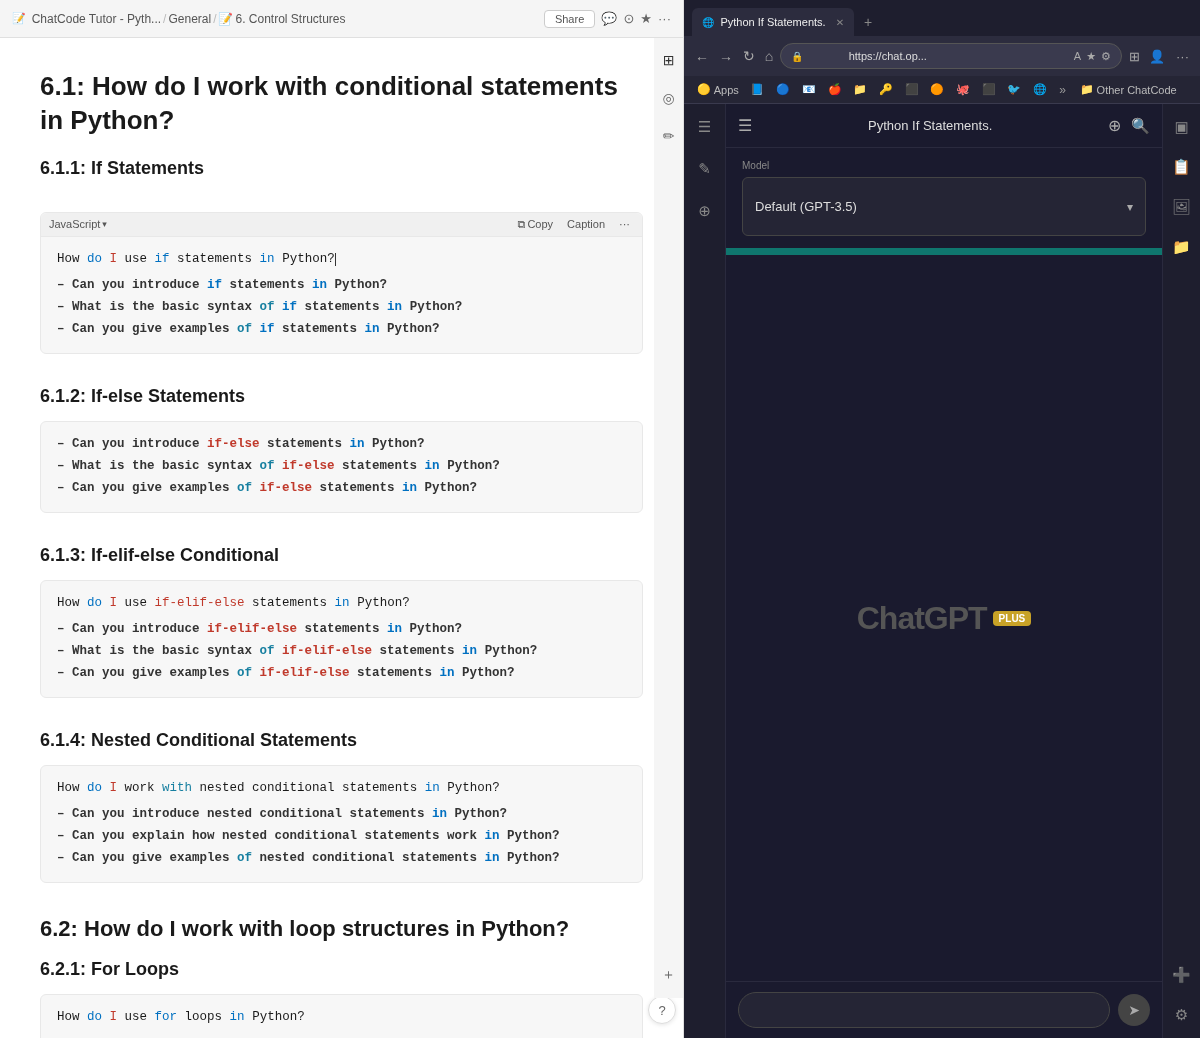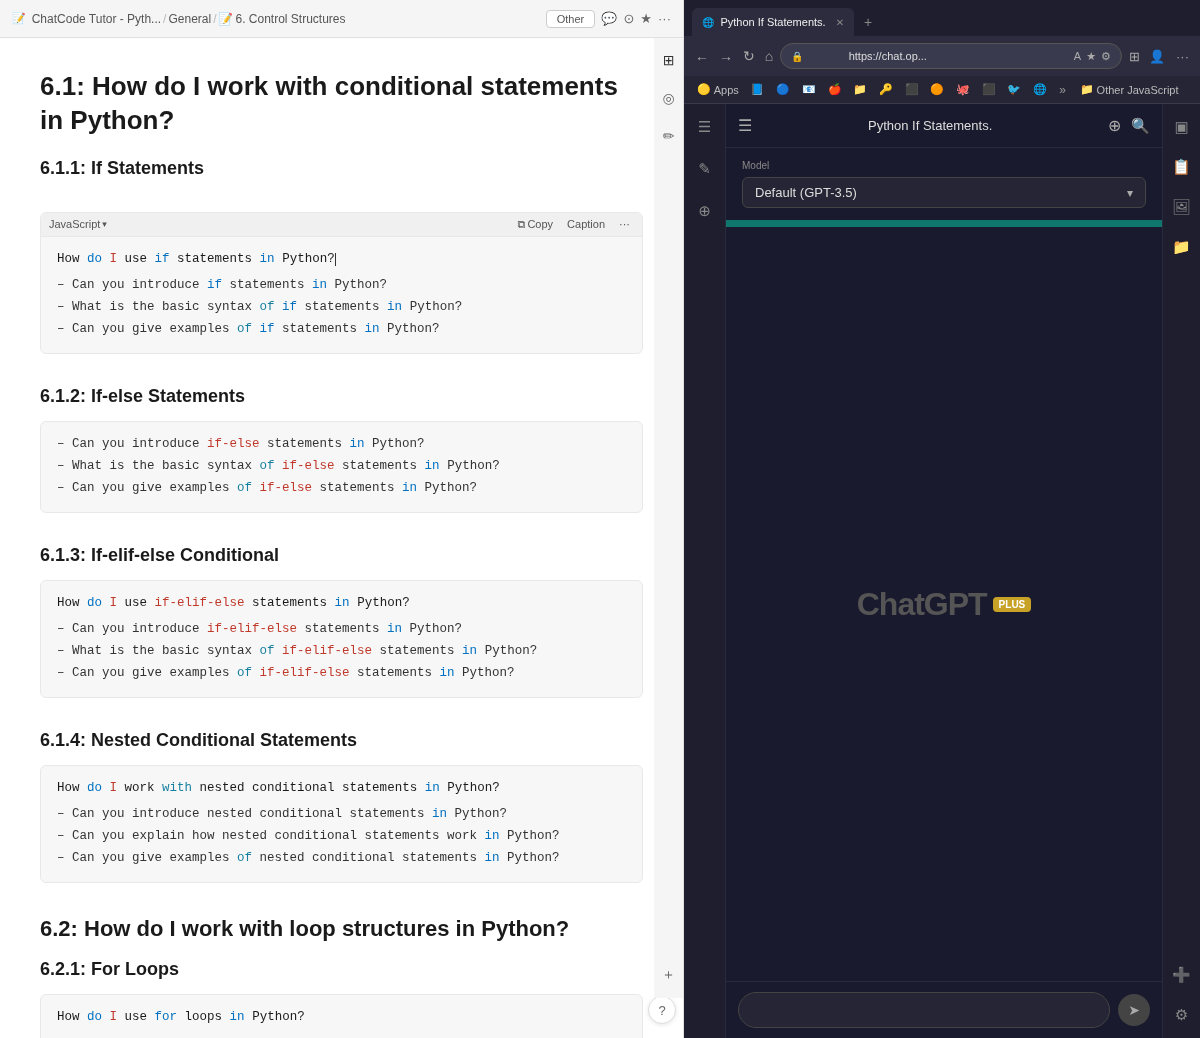--- a/index.html
+++ b/index.html
@@ -99,21 +99,21 @@
     .code-block-inner {
       padding: 12px 16px;
       font-family: 'Courier New', Courier, monospace;
       font-size: 12.5px;
       line-height: 1.6;
       color: #1a1a1a;
     }
 
     .code-main-line { margin-bottom: 6px; }
     .code-sub-lines { color: #333; }
-    .code-sub-line { margin-bottom: 2px; }
+    .code-sub-line { margin-bottom: 2px; font-weight: bold; }
 
     
     .kw-blue { color: #0070c1; }
     .kw-red { color: #c0392b; }
     .kw-teal { color: #167fa0; }
 
     
     .cursor-blink {
       display: inline-block;
       width: 1px;
@@ -353,21 +353,21 @@
   <div id="title-bar">
     <span style="font-size:11px;">📝</span>
     <span style="display:flex;align-items:center;gap:2px;font-size:12px;color:#555;">
       <span>ChatCode Tutor - Pyth...</span>
       <span style="color:#bbb;">/</span>
       <span>General</span>
       <span style="color:#bbb;">/</span>
       <span>📝</span>
       <span>6. Control Structures</span>
     </span>
-    <button style="margin-left:auto;padding:2px 10px;border:1px solid #ccc;border-radius:4px;background:white;font-size:11px;cursor:pointer;color:#555;">Other</button>
+    <button style="margin-left:auto;padding:2px 10px;border:1px solid #ccc;border-radius:4px;background:white;font-size:11px;cursor:pointer;color:#555;">Share</button>
     <span style="font-size:13px;color:#666;cursor:pointer;">💬</span>
     <span style="font-size:13px;color:#666;cursor:pointer;">⊙</span>
     <span style="font-size:13px;color:#666;cursor:pointer;">★</span>
     <span style="font-size:13px;color:#666;cursor:pointer;">···</span>
   </div>
 
   <div id="doc-content">
 
     <h1 class="doc-h1">6.1: How do I work with conditional statements in Python?</h1>
 
@@ -533,21 +533,21 @@
       </div>
     <div class="bookmark-item">
         <span>🐦</span>
       </div>
     <div class="bookmark-item">
         <span>🌐</span>
       </div>
     <span class="bm-more">»</span>
     <div class="bookmark-item" style="margin-left:2px;">
       <span>📁</span>
-      <span>Other JavaScript</span>
+      <span>Other ChatCode</span>
     </div>
   </div>
 
   <div id="chatgpt-main" style="flex:1;display:flex;overflow:hidden;">
 
     <div id="chatgpt-left-sidebar" style="width:42px;background:#1e1e2e;display:flex;flex-direction:column;align-items:center;padding:10px 0;gap:16px;border-right:1px solid #2a2a3e;">
       <span class="cgpt-sidebar-icon">☰</span>
       <span class="cgpt-sidebar-icon">✎</span>
       <span class="cgpt-sidebar-icon">⊕</span>
     </div>
@@ -556,21 +556,21 @@
 
       <div id="chatgpt-header" style="height:44px;display:flex;align-items:center;padding:0 12px;border-bottom:1px solid #2a2a3e;gap:10px;">
         <span style="font-size:16px;color:#aaa;cursor:pointer;">☰</span>
         <span style="color:#ddd;font-size:13px;font-weight:500;flex:1;text-align:center;">Python If Statements.</span>
         <span style="font-size:16px;color:#aaa;cursor:pointer;font-weight:300;">⊕</span>
         <span style="font-size:15px;color:#aaa;cursor:pointer;">🔍</span>
       </div>
 
       <div id="chatgpt-model-area" style="padding:12px 16px;border-bottom:7px solid #0f766e;">
         <div style="font-size:10px;color:#888;margin-bottom:6px;">Model</div>
-        <div style="display:flex;align-items:center;justify-content:space-between;padding:7px 12px;background:#252535;border:1px solid #444;border-radius:6px;cursor:pointer;">
+        <div style="display:flex;align-items:center;justify-content:space-between;padding:21px 12px;background:#252535;border:1px solid #444;border-radius:6px;cursor:pointer;">
           <span style="color:#ddd;font-size:13px;">Default (GPT-3.5)</span>
           <span style="color:#aaa;font-size:12px;">▾</span>
         </div>
       </div>
 
       <div id="chatgpt-chat-area" style="flex:1;display:flex;align-items:center;justify-content:center;">
         <div style="display:flex;align-items:center;">
           <span style="font-size:32px;font-weight:600;color:#555;letter-spacing:-1px;">ChatGPT</span>
           <span style="background:#c8a227;color:#fff;font-size:10px;font-weight:700;padding:2px 6px;border-radius:4px;margin-left:6px;vertical-align:middle;">PLUS</span>
         </div>

